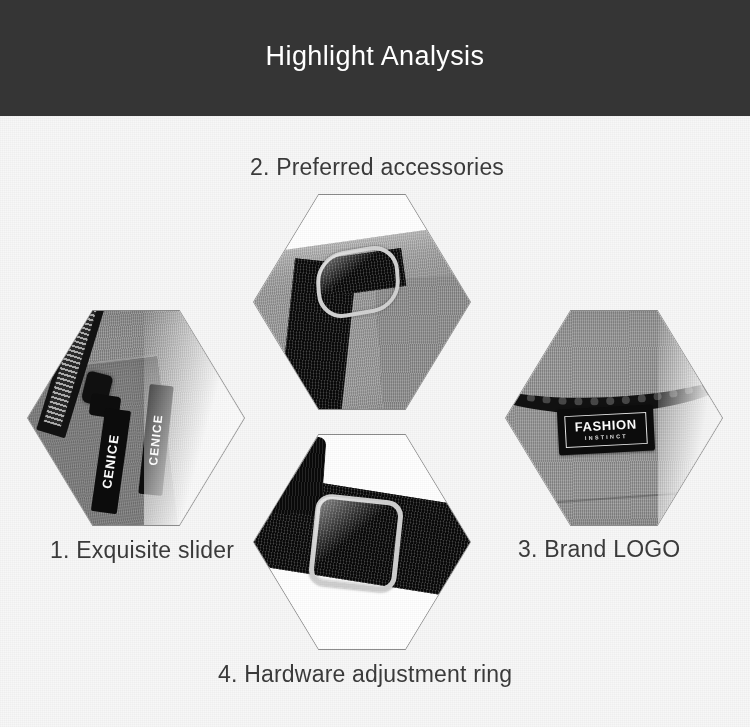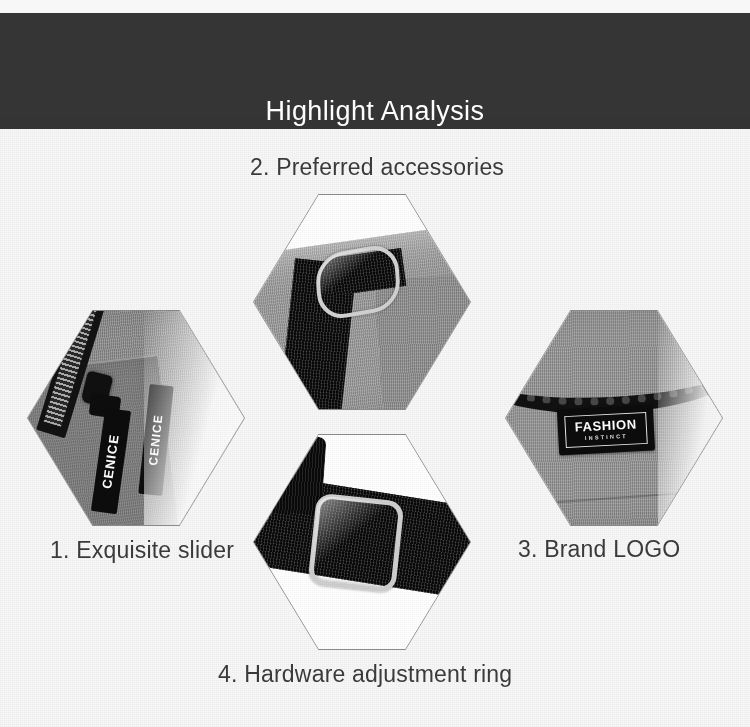--- a/index.html
+++ b/index.html
@@ -37,24 +37,23 @@
   }
 
   
   .header {
     position: absolute;
     left: 0; top: 0;
     width: 750px;
     height: 116px;
     background: #353535;
     display: flex;
-    align-items: flex-end;
+    align-items: center;
     justify-content: center;
     z-index: 30;
-    margin-top: 13px;
   }
   .header-title {
     color: #ffffff;
     font-size: 27px;
     font-weight: 400;
     letter-spacing: 0.4px;
     line-height: 1;
     padding-bottom: 4px;
     white-space: nowrap;
   }

